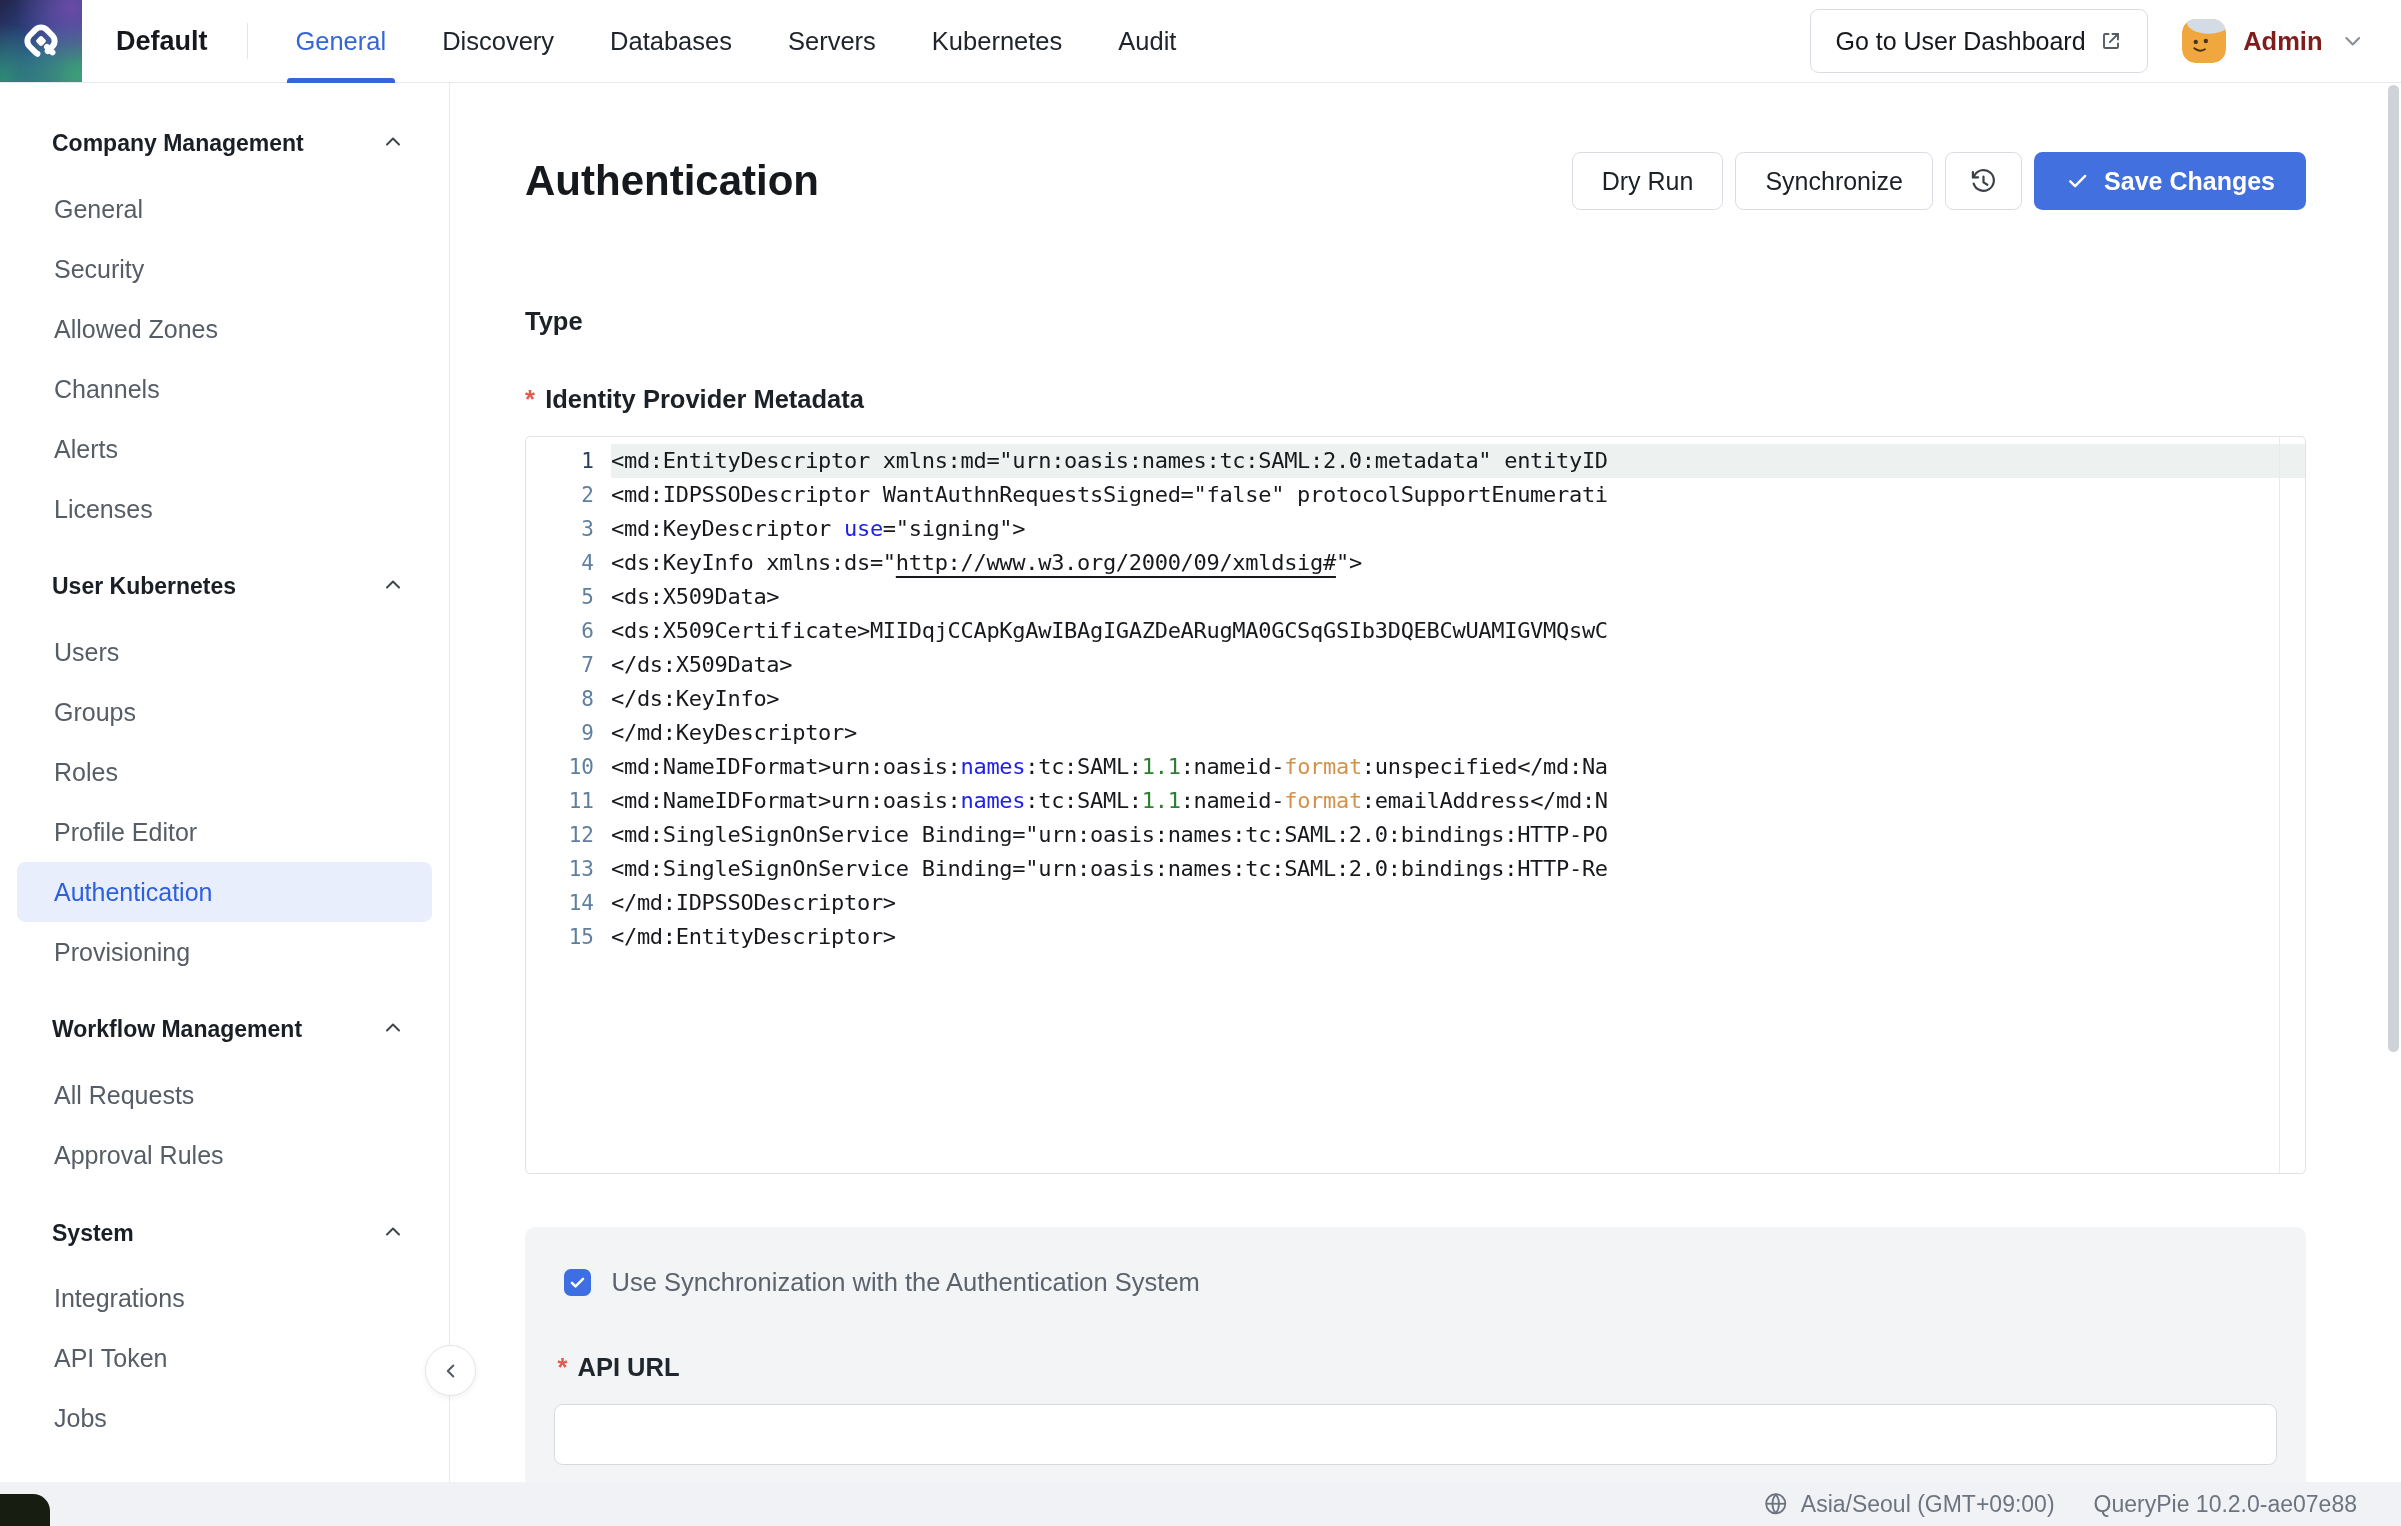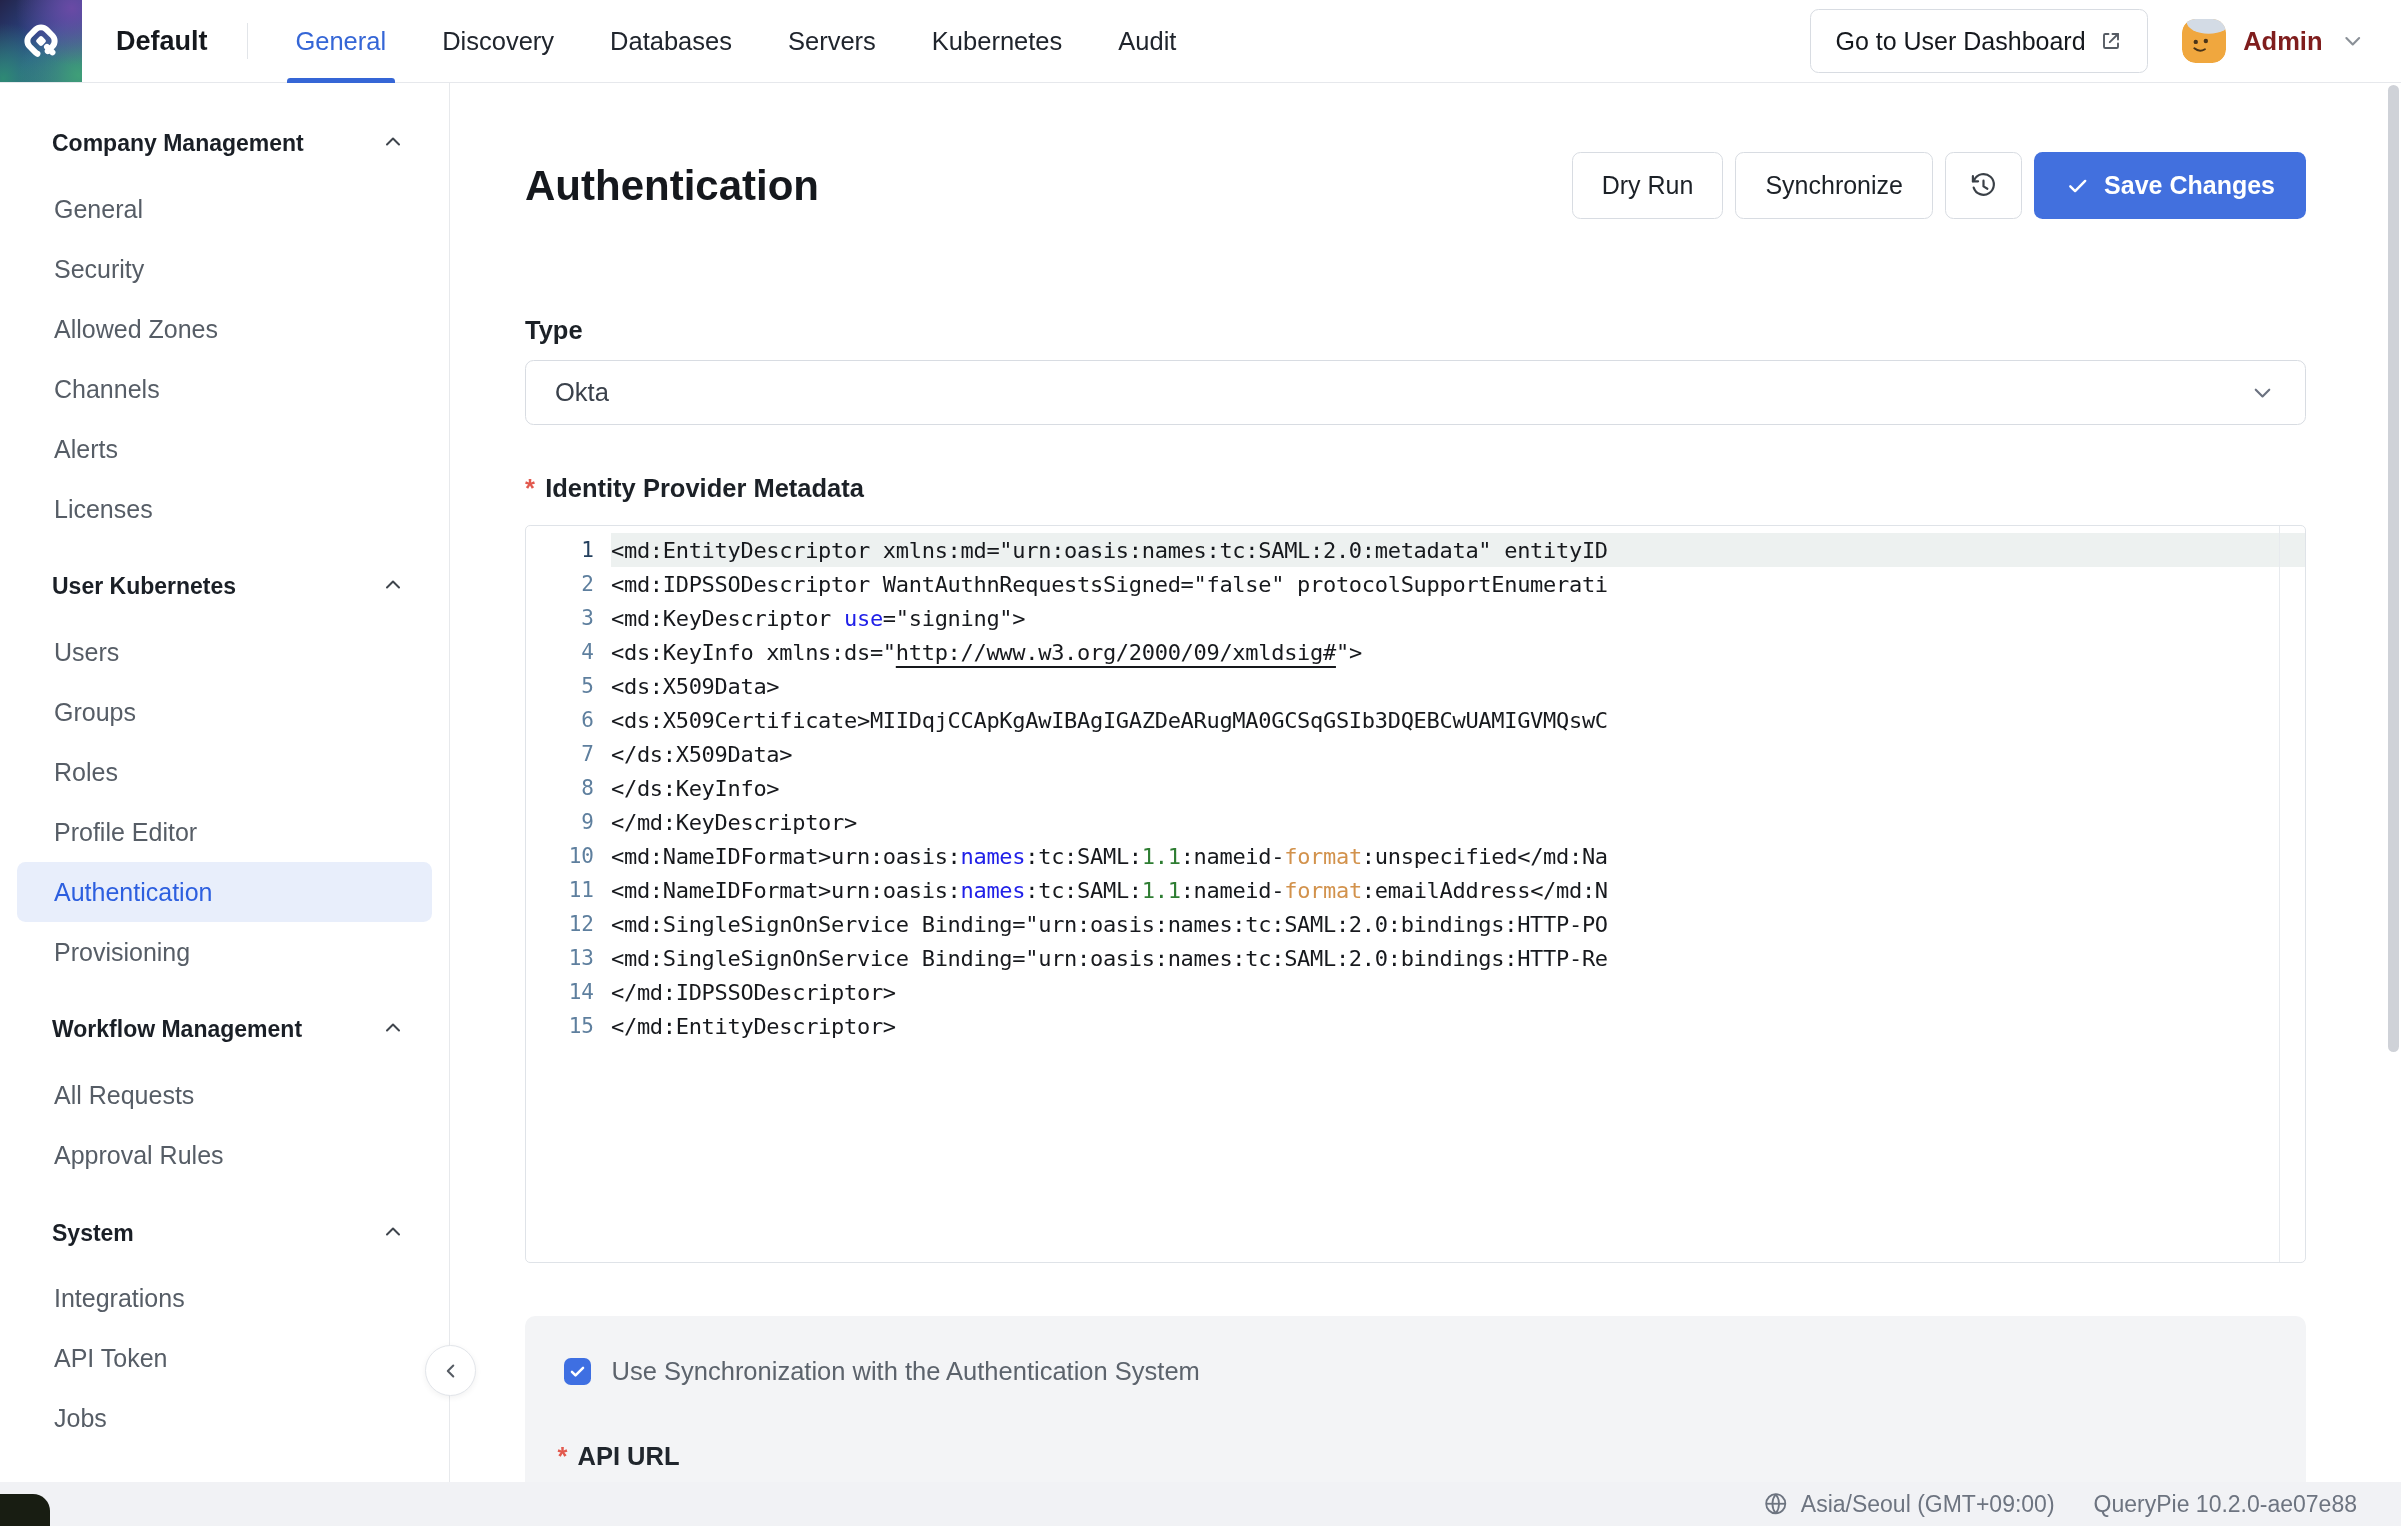--- a/index.html
+++ b/index.html
@@ -44,21 +44,21 @@
   .side-item.active{background:var(--sel-bg);color:var(--sel-fg);}
   .collapse-btn{position:absolute;left:425px;top:1345px;width:49px;height:49px;border-radius:50%;
     background:#fff;border:0.9px solid #e2e5ea;box-shadow:0 1.7px 6.8px rgba(0,0,0,.06);
     display:flex;align-items:center;justify-content:center;z-index:6;cursor:pointer;}
   
   .content{position:absolute;left:450px;top:82px;right:0;bottom:44px;background:#fff;
     padding:0 95px 0 75px;box-sizing:border-box;}
   .page-header{display:flex;justify-content:space-between;align-items:center;margin-top:70px;}
   h1{font-size:42px;font-weight:700;margin:0;color:#15181d;}
   .actions{display:flex;gap:12px;align-items:center;}
-  .btn{height:67px;border-radius:8.5px;font-size:25px;display:flex;align-items:center;justify-content:center;
+  .btn{height:58px;border-radius:8.5px;font-size:25px;display:flex;align-items:center;justify-content:center;
     cursor:pointer;box-sizing:border-box;font-family:inherit;}
   .btn-outline{border:0.9px solid #d8dce2;background:#fff;color:#1c2127;font-weight:500;padding:0 29px;}
   .btn-iconbox{width:77px;border:0.9px solid #d8dce2;background:#fff;}
   .btn-primary{background:var(--primary);border:none;color:#fff;font-weight:600;padding:0 31px;gap:13.6px;}
   .form-label{font-size:25.5px;font-weight:600;color:#1c2127;display:flex;gap:10.2px;align-items:baseline;}
   .asterisk{color:var(--asterisk);font-weight:700;}
   .type-label{margin-top:97px;}
   .select{margin-top:15.3px;height:63px;border:0.9px solid #d8dce2;border-radius:8.5px;background:#fff;
     display:flex;align-items:center;justify-content:space-between;padding:0 29px;font-size:25.5px;color:#3a414b;cursor:pointer;}
   .meta-label{margin-top:49px;}
@@ -288,28 +288,20 @@
           <svg width="25.5" height="25.5" viewBox="0 0 24 24" fill="none" stroke="#fff" stroke-width="2.3" stroke-linecap="round" stroke-linejoin="round">
             <path d="M5 12.5l4.5 4.5L19 7.5"></path>
           </svg>
         </span>
         <span>Save Changes</span>
       </button>
     </div>
   </div>
 
   <div class="form-label type-label">Type</div>
-  <div class="select">
-    <span>Okta</span>
-    <span>
-      <svg width="27" height="27" viewBox="0 0 24 24" fill="none" stroke="#6b7280" stroke-width="1.9" stroke-linecap="round" stroke-linejoin="round">
-        <path d="M6 9.5l6 6 6-6"></path>
-      </svg>
-    </span>
-  </div>
 
   <div class="form-label meta-label">
     <span class="asterisk">*</span>
     <span>Identity Provider Metadata</span>
   </div>
 
   <div class="editor" id="editor">
       <div class="code-row row-active">
         <span class="gutter">1</span>
         <span class="code-text"><span>&lt;md:EntityDescriptor xmlns:md="urn:oasis:names:tc:SAML:2.0:metadata" entityID</span></span>

